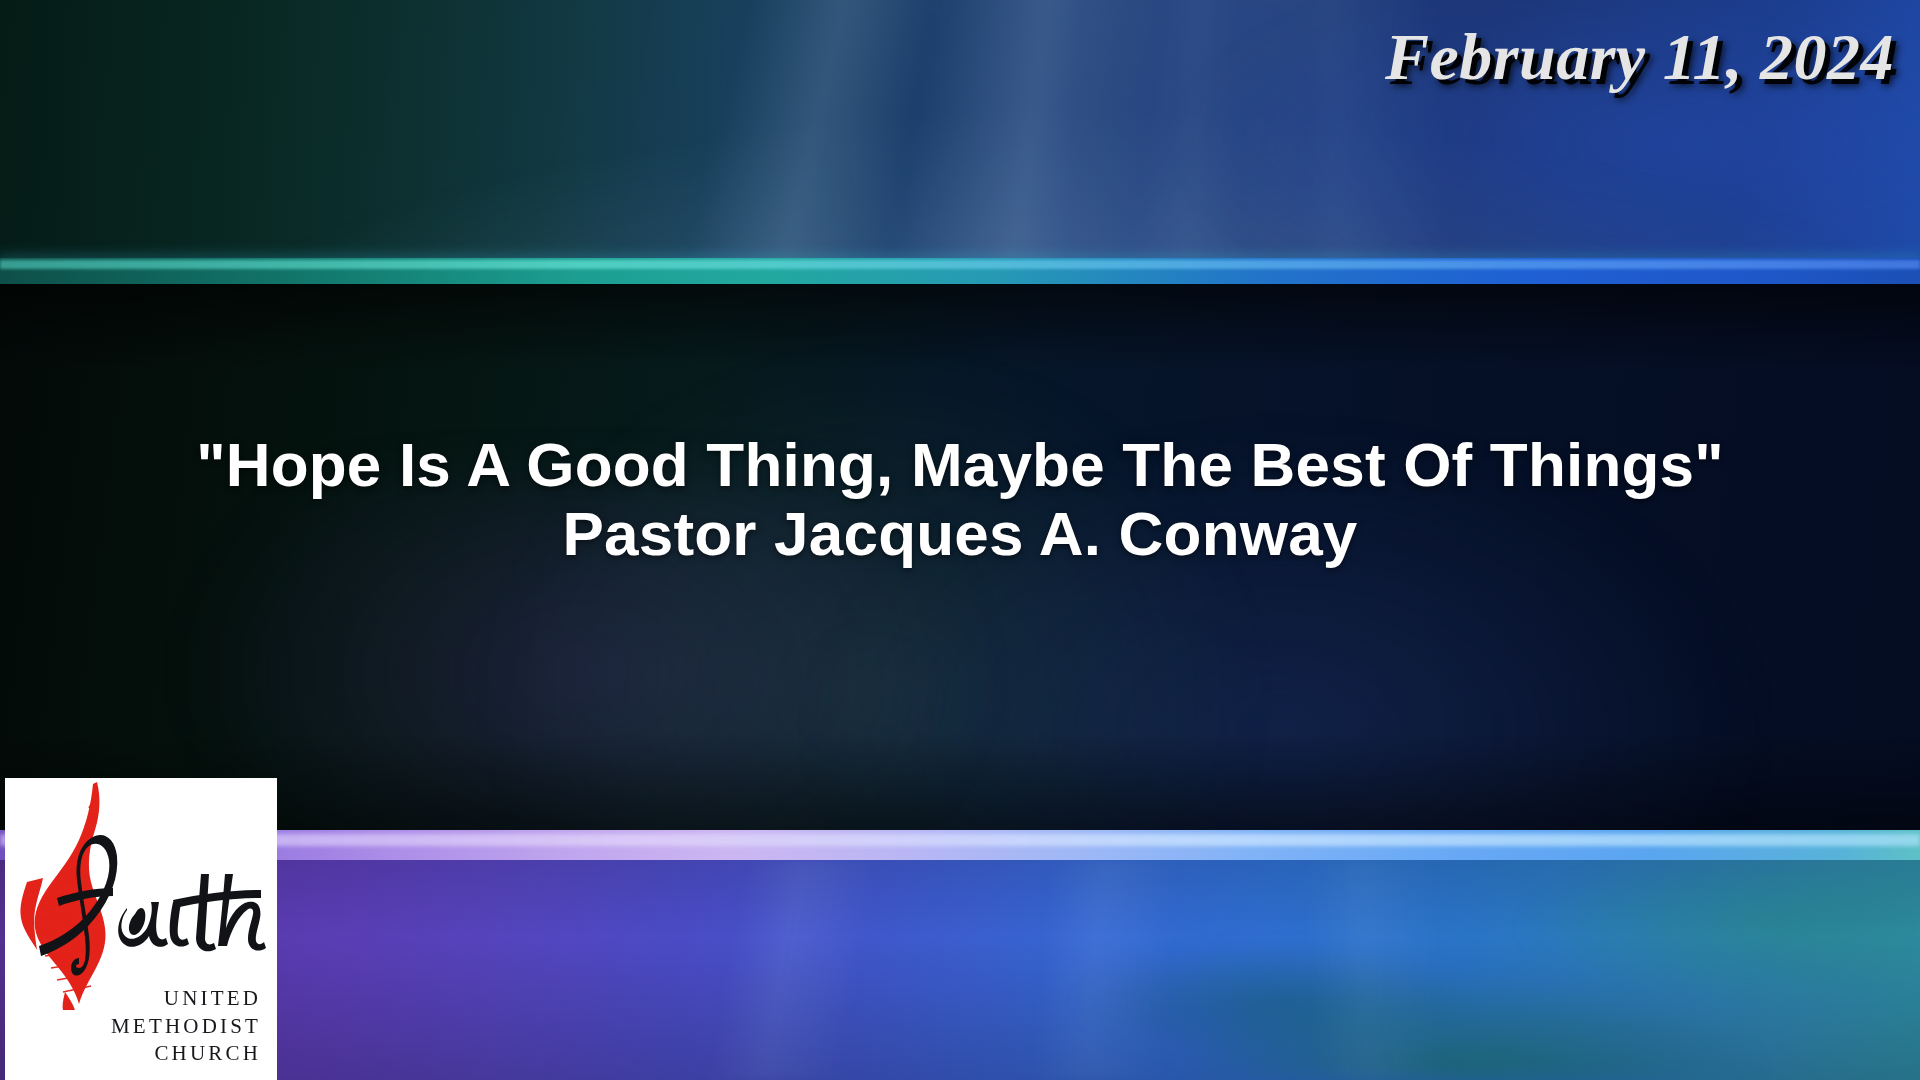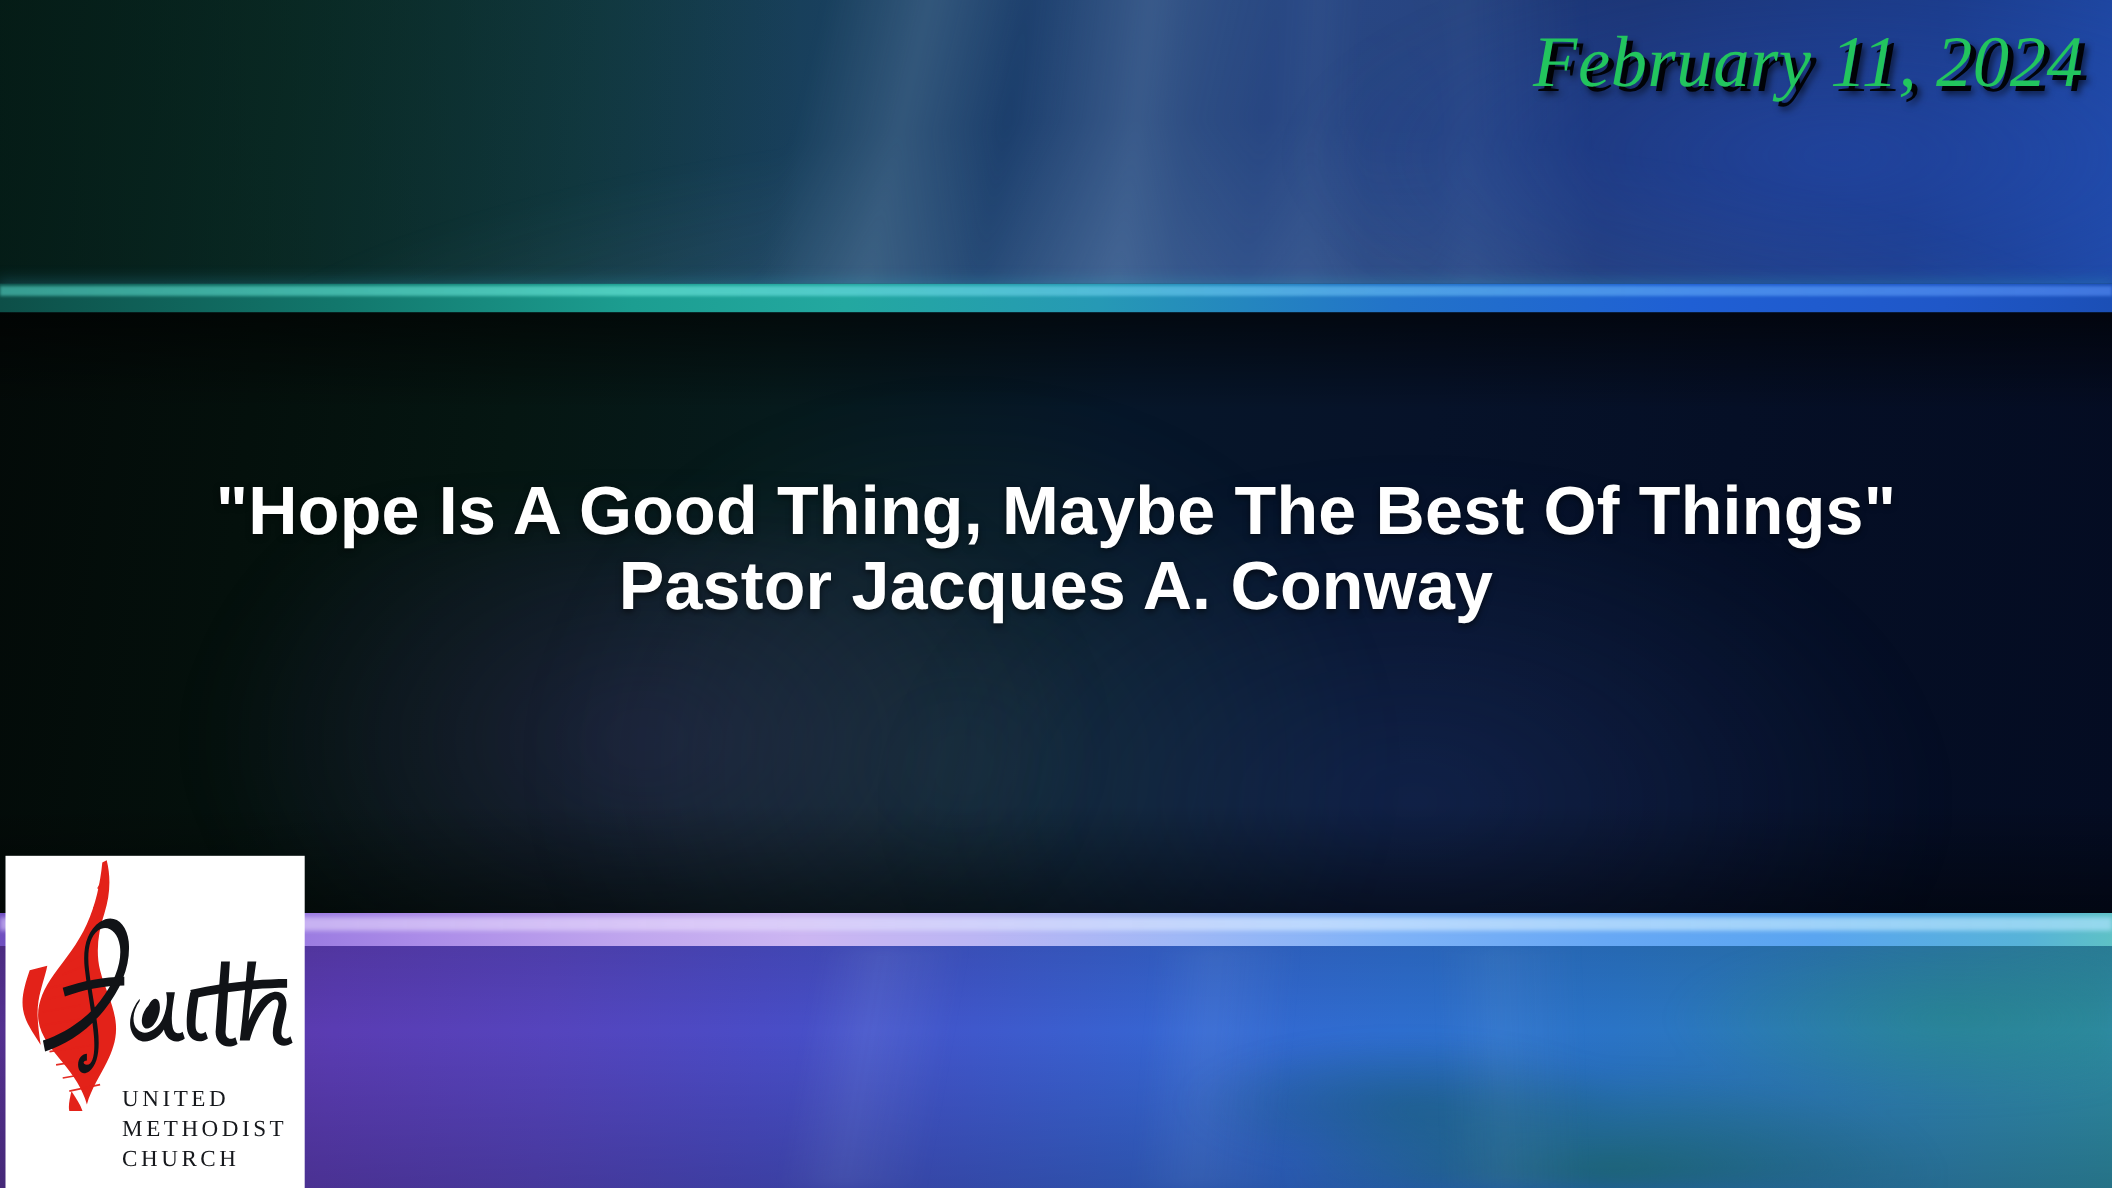--- a/index.html
+++ b/index.html
@@ -185,26 +185,26 @@
     background: linear-gradient(180deg, rgba(0,0,0,0.10) 0%, rgba(0,0,0,0) 35%, rgba(0,0,0,0.18) 100%);
   }
 
   
 
   .date {
     position: absolute;
     right: 26px;
     top: 22px;
     font-family: "Liberation Serif", "DejaVu Serif", serif;
-    font-weight: normal;
+    font-weight: bold;
     font-style: italic;
     font-size: 66px;
     line-height: 1.05;
     letter-spacing: 0.5px;
-    color: #22c55e;
+    color: #e5e5e5;
     text-shadow:
       5px 5px 0 rgba(0,0,0,0.92),
       7px 7px 7px rgba(0,0,0,0.70);
     white-space: nowrap;
   }
 
   .title-block {
     position: absolute;
     left: 0;
     top: 430px;
@@ -248,20 +248,21 @@
     position: absolute;
     left: 106px;
     bottom: 12px;
     font-family: "Liberation Serif", "DejaVu Serif", serif;
     font-size: 21px;
     line-height: 1.32;
     letter-spacing: 3.2px;
     color: #16181c;
     text-transform: uppercase;
     white-space: nowrap;
+    text-align: right;
   }
 </style>
 </head>
 <body>
 
 <div id="slide">
 
   <div class="band-top">
     <div class="leftdark"></div>
     <div class="rays"></div>

